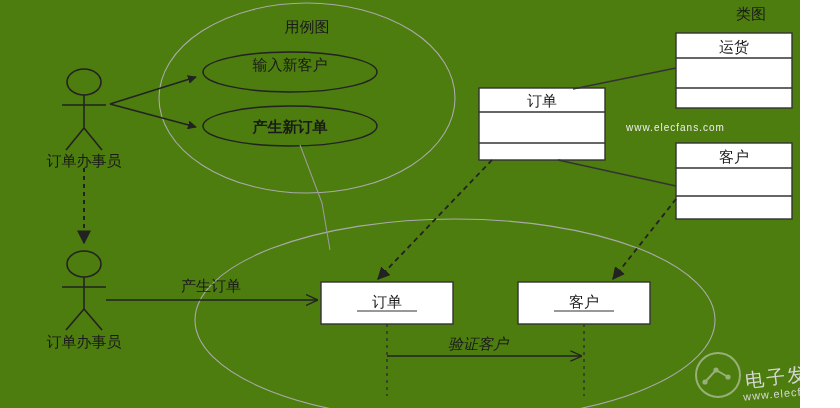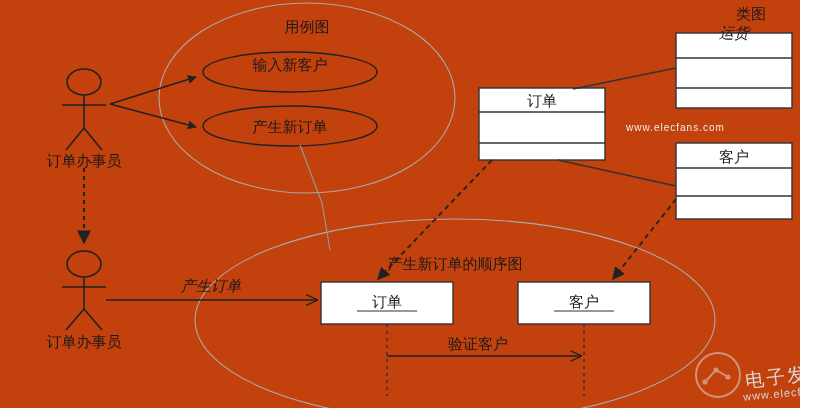--- a/index.html
+++ b/index.html
@@ -7,21 +7,21 @@
     padding: 0;
     background: #ffffff;
   }
   body {
     font-family: "Liberation Sans", "DejaVu Sans", sans-serif;
   }
   #stage {
     position: relative;
     width: 800px;
     height: 408px;
-    background: #c2410c;
+    background: #4d7c0f;
     overflow: hidden;
   }
   #canvas {
     position: absolute;
     left: 0;
     top: 0;
     width: 840px;
     height: 408px;
   }
   .lbl {
@@ -154,41 +154,40 @@
       <circle cx="728" cy="377" r="2.6" fill="#e2e2e2"></circle>
     </g>
   </svg>
 
   <div class="lbl center" style="left:307px; top:26px;">用例图</div>
 
   <div class="lbl center" style="left:751px; top:13px;">类图</div>
 
   <div class="lbl center" style="left:290px; top:64px;">输入新客户</div>
 
-  <div class="lbl center" style="left:290px; top:126px;">产生新订单</div>
+  <div class="lbl center" style="left:290px; top:126px;font-weight:bold;">产生新订单</div>
 
   <div class="lbl center" style="left:84px; top:160px;">订单办事员</div>
 
   <div class="lbl center" style="left:84px; top:341px;">订单办事员</div>
 
   <div class="lbl center" style="left:542px; top:100px;">订单</div>
 
-  <div class="lbl center" style="left:734px; top:32px;font-style:italic;">运货</div>
+  <div class="lbl center" style="left:734px; top:46px;">运货</div>
 
   <div class="lbl center" style="left:734px; top:156px;">客户</div>
 
-  <div class="lbl center" style="left:455px; top:263px;">产生新订单的顺序图</div>
 
-  <div class="lbl center" style="left:211px; top:285px;font-style:italic;">产生订单</div>
+  <div class="lbl center" style="left:211px; top:285px;">产生订单</div>
 
   <div class="lbl center" style="left:387px; top:301px;">订单</div>
 
   <div class="lbl center" style="left:584px; top:301px;">客户</div>
 
-  <div class="lbl center" style="left:478px; top:343px;">验证客户</div>
+  <div class="lbl center" style="left:478px; top:343px;font-style:italic;">验证客户</div>
 
   <div class="wm cn" style="left:745px; top:362px;">电子发烧友</div>
 
   <div class="wm url" style="left:743px; top:386px;">www.elecfans.com</div>
 
   <div class="wm faint" style="left:626px; top:122px;">www.elecfans.com</div>
 
 </div>
 
 </body></html>

